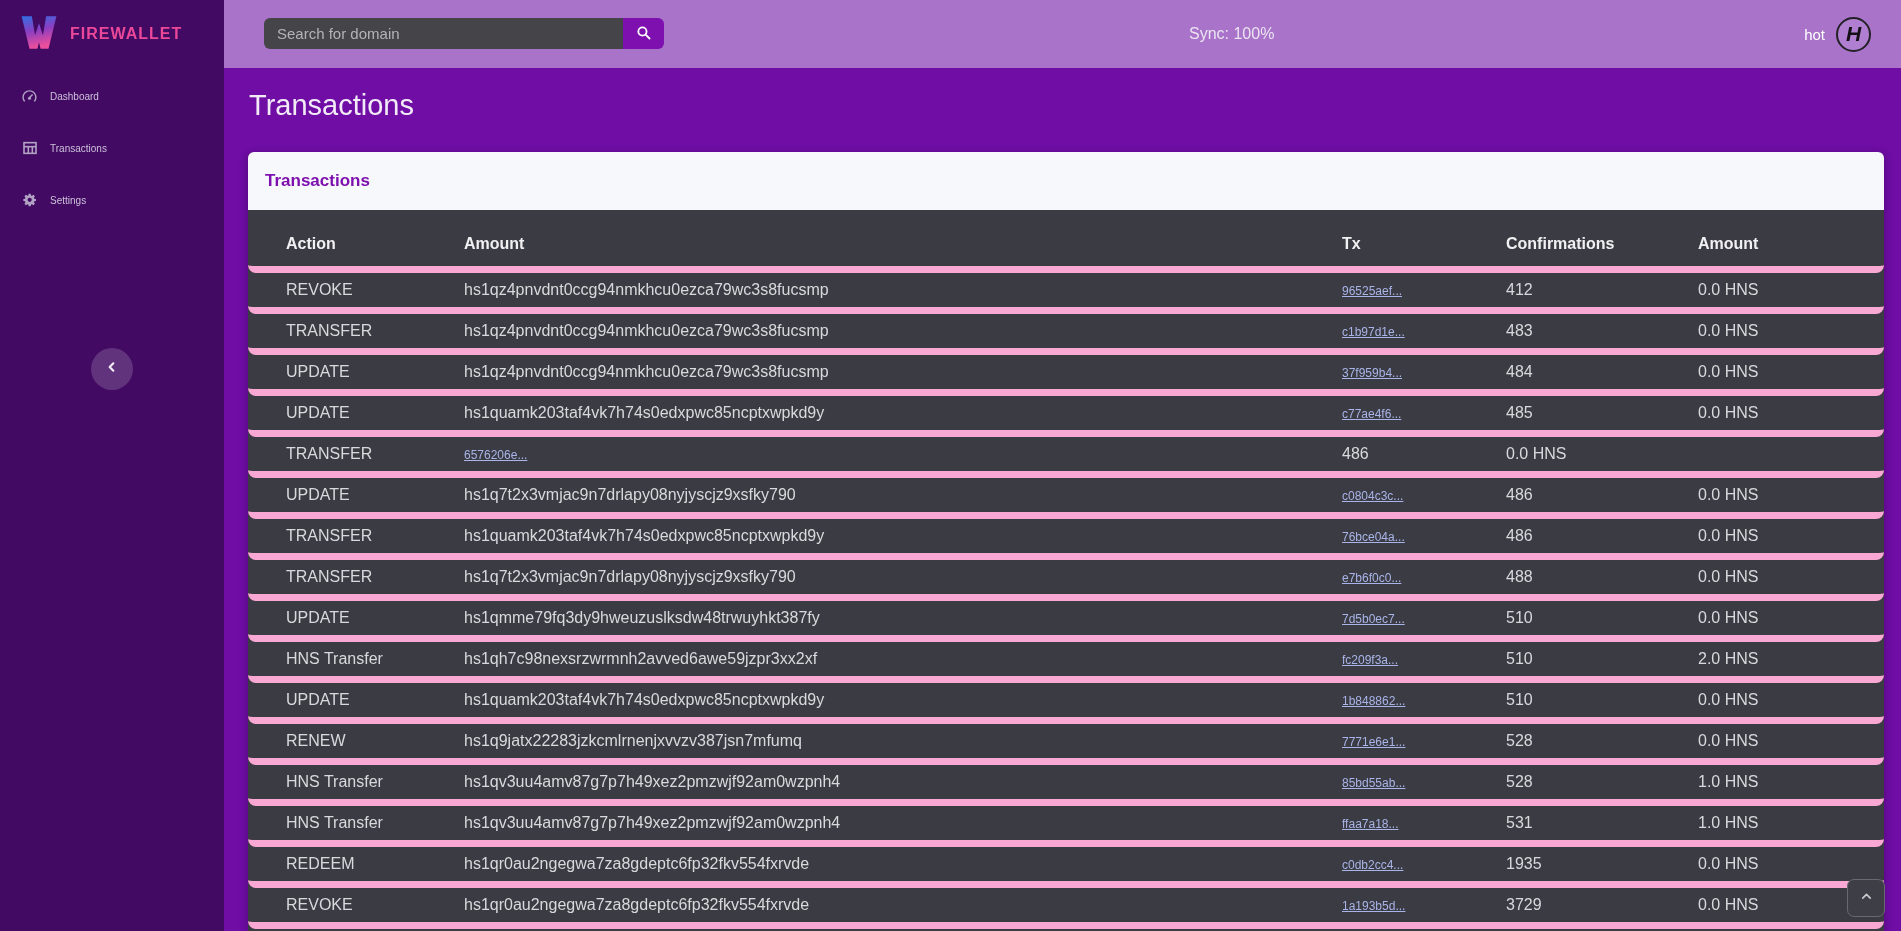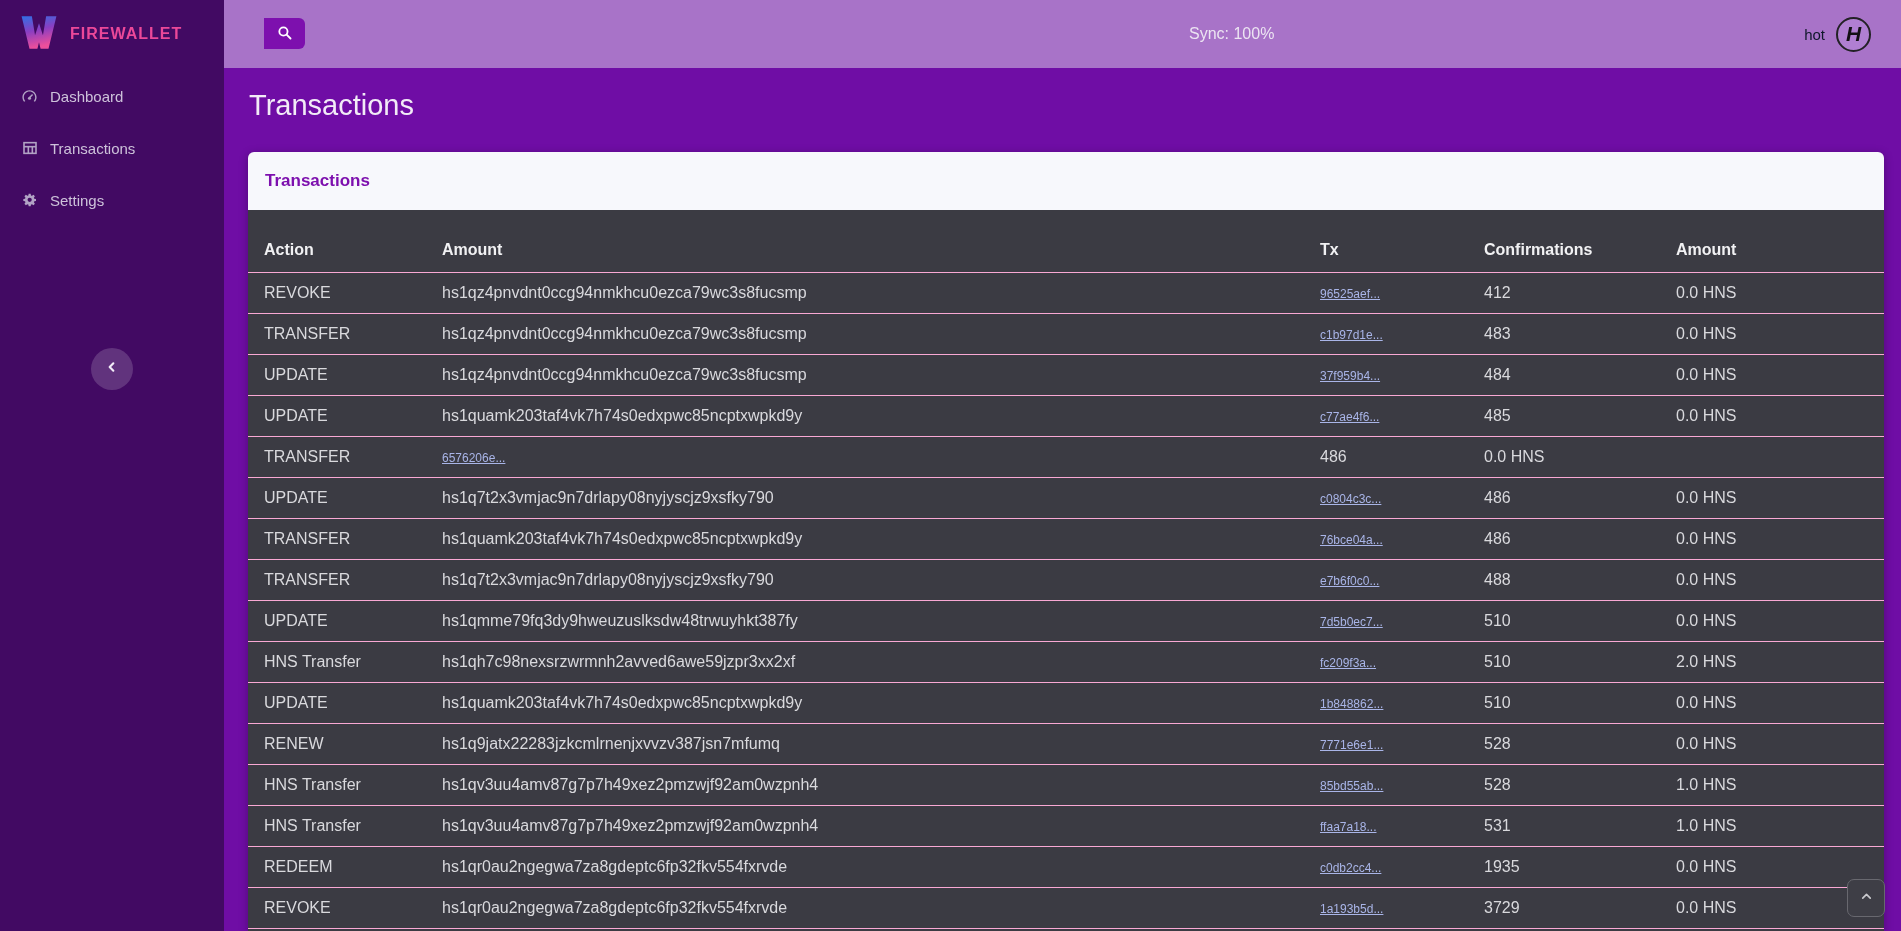--- a/index.html
+++ b/index.html
@@ -4,52 +4,52 @@
 <style>
   * { box-sizing: border-box; margin: 0; padding: 0; }
   html, body { width: 1901px; height: 931px; overflow: hidden; }
   body { font-family: "Liberation Sans", sans-serif; background: #6f0da5; position: relative; }
 
   
   .sidebar { position: absolute; left: 0; top: 0; width: 224px; height: 931px; background: #420a63; z-index: 30; }
   .logo-row { display: flex; align-items: center; gap: 12px; height: 68px; padding-left: 20px; }
   .logo-text { color: #ec4899; font-weight: 700; font-size: 16px; letter-spacing: 1px; }
   .nav { margin-top: 2px; }
-  .nav-item { display: flex; align-items: center; gap: 11px; height: 52px; padding-left: 20px; color: #cdc2da; font-size: 15px; cursor: pointer; }
+  .nav-item { display: flex; align-items: center; gap: 11px; height: 52px; padding-left: 20px; color: #cdc2da; font-size: 10px; cursor: pointer; }
   .nav-icon { width: 19px; display: flex; justify-content: center; align-items: center; color: #b2a3c5; }
   .collapse-btn { position: absolute; left: 91px; top: 348px; width: 42px; height: 42px; border-radius: 50%;
     background: rgba(255,255,255,0.17); display: flex; align-items: center; justify-content: center; cursor: pointer; }
 
   
   .topbar { position: absolute; left: 224px; top: 0; width: 1677px; height: 68px; background: #a873c8; z-index: 20; }
   .search-wrap { position: absolute; left: 40px; top: 18px; display: flex; height: 31px; }
   .search-input { width: 359px; height: 31px; background: #454549; border: none; outline: none;
     border-radius: 6px 0 0 6px; color: #e9e9e9; padding: 0 13px; font-size: 15px; font-family: inherit; }
   .search-input::placeholder { color: #b4b4b6; }
   .search-btn { width: 41px; height: 31px; background: #7d10ae; border: none; border-radius: 0 6px 6px 0;
     display: flex; align-items: center; justify-content: center; cursor: pointer; }
   .sync { position: absolute; left: 965px; top: 25px; color: #ece4f2; font-size: 16px; }
   .wallet { position: absolute; right: 30px; top: 0; height: 68px; display: flex; align-items: center; gap: 11px; }
-  .wallet-name { color: #0f172a; font-size: 15px; }
+  .wallet-name { color: #ffffff; font-size: 15px; }
   .avatar { width: 35px; height: 35px; border-radius: 50%; background: #b07fd2; border: 2px solid #232126;
     display: flex; align-items: center; justify-content: center; cursor: pointer;
     color: #121014; font-weight: 900; font-style: italic; font-size: 21px; }
 
   
   .main { position: absolute; left: 224px; top: 68px; width: 1677px; height: 863px; background: #6f0da5; }
   .page-title { position: absolute; left: 25px; top: 21px; color: #f2ebf7; font-size: 29px; font-weight: 500; }
   .card { position: absolute; left: 24px; top: 84px; width: 1636px; height: 779px; background: #f7f8fc;
     border-radius: 6px 6px 0 0; box-shadow: 0 2px 8px rgba(20,0,35,0.35); overflow: hidden; }
   .card-header { height: 58px; display: flex; align-items: center; padding-left: 17px;
     color: #7d10ae; font-weight: 700; font-size: 17px; }
 
   
   .table { position: absolute; left: 0; top: 58px; right: 0; bottom: 0; background: #3b3b43; }
-  .trow { display: grid; grid-template-columns: 178px 878px 164px 192px 1fr; padding-left: 16px;
-    align-items: center; border-bottom: 1px solid #f9a8d4; }
+  .trow { display: grid; grid-template-columns: 178px 878px 164px 192px 1fr; padding-left: 38px;
+    align-items: center; border-bottom: 7px solid #f9a8d4; border-radius: 8px; }
   .thead { height: 63px; align-items: end; }
   .th { color: #f1f1f3; font-weight: 700; font-size: 16px; padding-bottom: 13px; }
   .tdata { height: 41px; }
   .td { color: #d9d9dd; font-size: 16px; white-space: nowrap; overflow: hidden; }
   .tx-link { color: #a9b5e8; font-size: 12px; text-decoration: underline; cursor: pointer; }
 
   
   .scroll-top { position: absolute; right: 16px; bottom: 14px; width: 38px; height: 38px;
     background: #3e3e46; border: 1px solid #68686f; border-radius: 7px;
     display: flex; align-items: center; justify-content: center; cursor: pointer; z-index: 40; }
@@ -110,20 +110,21 @@
     <span>
       <svg width="16" height="16" viewBox="0 0 24 24" fill="none" stroke="#f2ecf7" stroke-width="3.2" stroke-linecap="round" stroke-linejoin="round">
         <polyline points="14,6.5 8.5,12 14,17.5"></polyline>
       </svg>
     </span>
   </div>
 </div>
 
 <div class="topbar">
   <div class="search-wrap">
+    <input class="search-input" type="text" placeholder="Search for domain" style="">
     <button class="search-btn">
       <span>
         <svg width="17" height="17" viewBox="0 0 24 24" fill="none" stroke="#ffffff" stroke-width="2.6" stroke-linecap="round">
           <circle cx="10.5" cy="10.5" r="5.8"></circle>
           <line x1="15" y1="15" x2="20.5" y2="20.5"></line>
         </svg>
       </span>
     </button>
   </div>
   <div class="sync">Sync: 100%</div>

